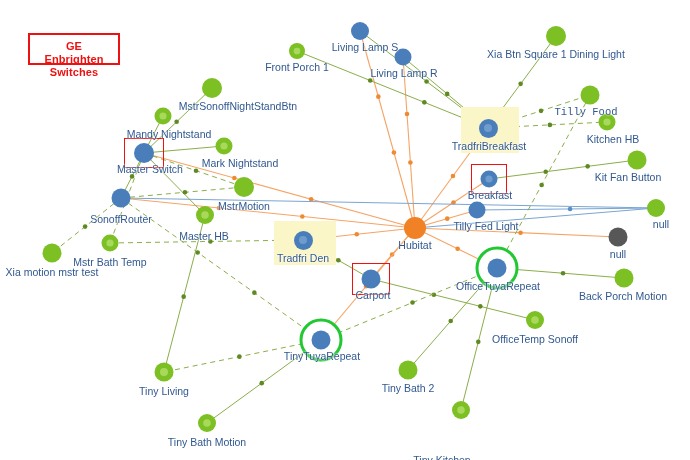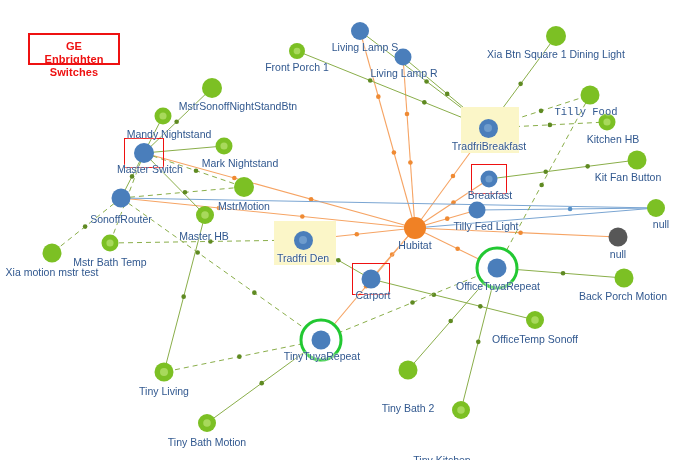--- a/index.html
+++ b/index.html
@@ -309,21 +309,21 @@
       <div class="node-label" style="left: 204px; top: 231px; color: rgb(49, 88, 143);">Master HB</div>
       <div class="node-label" style="left: 110px; top: 257px; color: rgb(49, 88, 143);">Mstr Bath Temp</div>
       <div class="node-label" style="left: 52px; top: 267px; color: rgb(49, 88, 143);">Xia motion mstr test</div>
       <div class="node-label" style="left: 303px; top: 253px; color: rgb(49, 88, 143);">Tradfri Den</div>
       <div class="node-label" style="left: 373px; top: 290px; color: rgb(49, 88, 143);">Carport</div>
       <div class="node-label" style="left: 498px; top: 281px; color: rgb(49, 88, 143); text-align: center;">OfficeTuyaRepeat</div>
       <div class="node-label" style="left: 623px; top: 291px; color: rgb(49, 88, 143);">Back Porch Motion</div>
       <div class="node-label" style="left: 535px; top: 334px; color: rgb(49, 88, 143);">OfficeTemp Sonoff</div>
       <div class="node-label" style="left: 322px; top: 351px; color: rgb(49, 88, 143);">TinyTuyaRepeat</div>
       <div class="node-label" style="left: 164px; top: 386px; color: rgb(49, 88, 143);">Tiny Living</div>
-      <div class="node-label" style="left: 408px; top: 403px; color: rgb(49, 88, 143);">Tiny Bath 2</div>
+      <div class="node-label" style="left: 408px; top: 383px; color: rgb(49, 88, 143);">Tiny Bath 2</div>
       <div class="node-label" style="left: 442px; top: 424px; color: rgb(49, 88, 143); margin-top: 31px;">Tiny Kitchen</div>
       <div class="node-label" style="left: 207px; top: 437px; color: rgb(49, 88, 143);">Tiny Bath Motion</div>
     </div>
 
   <div class="legend-box" id="legend-box" style="left: 28px; top: 33px; width: 92px; height: 32px; border-color: rgb(238, 17, 17); color: rgb(238, 17, 17);">
     <div>GE Enbrighten</div>
     <div>Switches</div>
   </div>
 
 </div>

